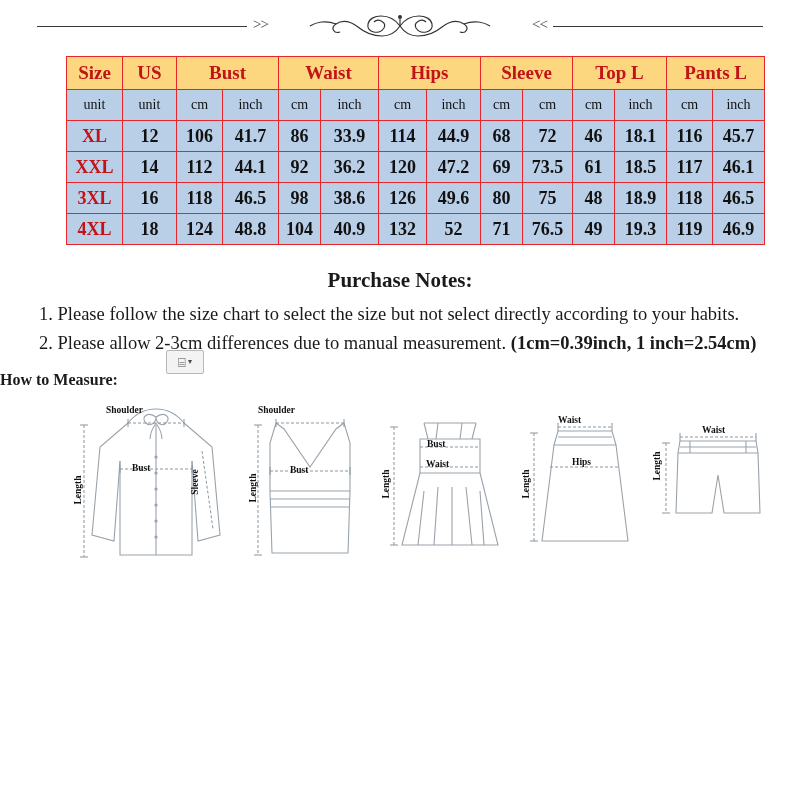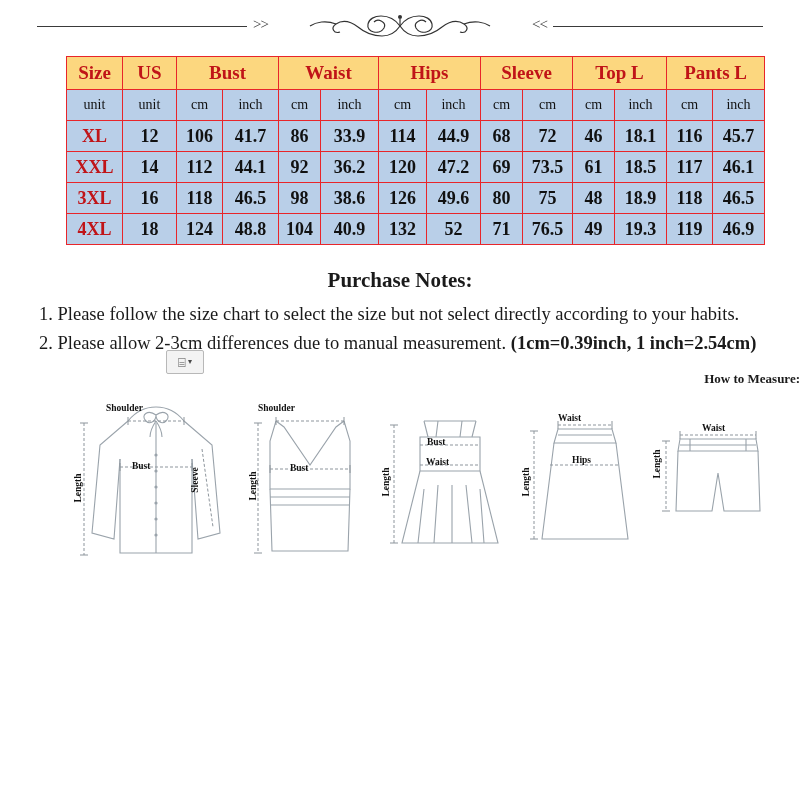--- a/index.html
+++ b/index.html
@@ -146,22 +146,22 @@
   }
   .notes p {
     margin: 0 0 2px 0;
     font-size: 18.5px;
     line-height: 1.48;
     color: #1a1a1a;
   }
   .notes b { font-weight: bold; }
 
   .measure-title {
-    text-align: right;
-    font-size: 13px;
+    text-align: left;
+    font-size: 16px;
     font-weight: bold;
     margin: 10px 0 2px 0;
   }
 
   
   .figures {
     width: 760px;
     margin: 0 auto;
     display: flex;
     justify-content: flex-end;

